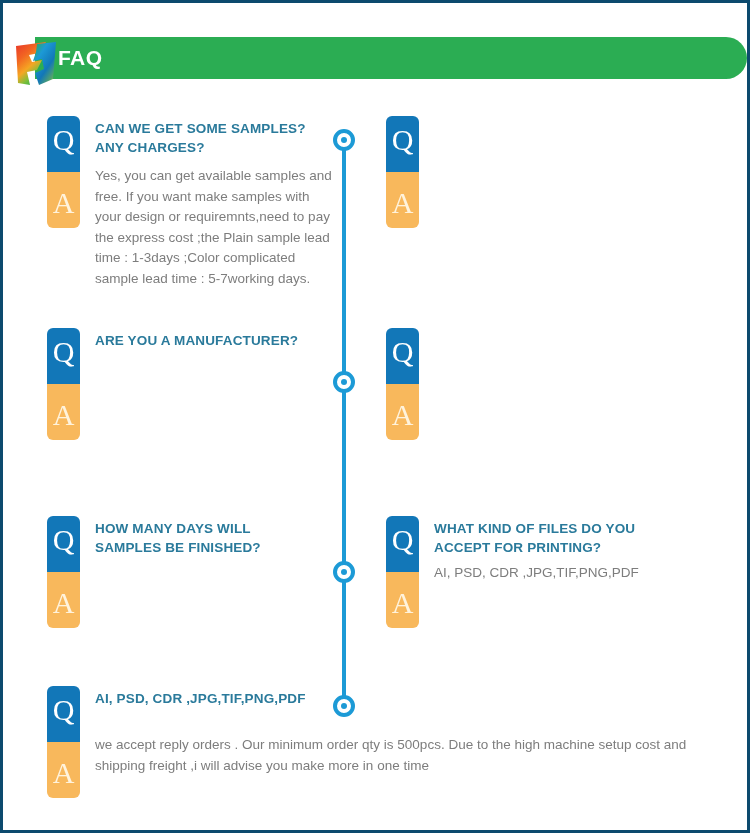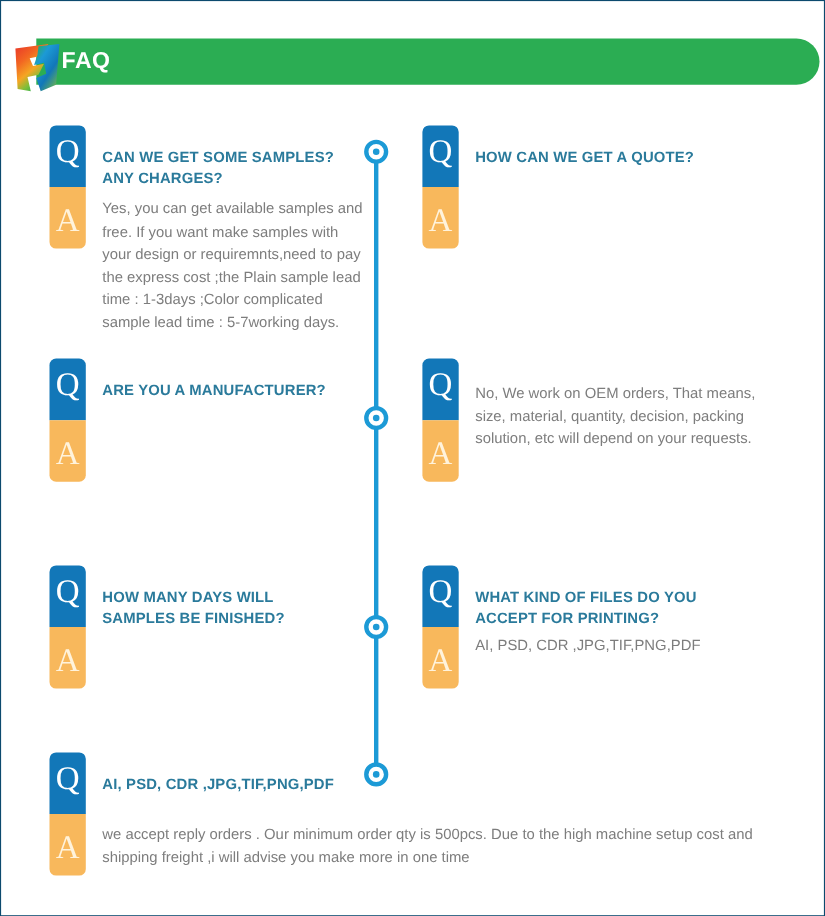--- a/index.html
+++ b/index.html
@@ -9,21 +9,21 @@
     background: #ffffff;
   }
   body {
     font-family: "Liberation Sans", "DejaVu Sans", sans-serif;
   }
   .page {
     position: relative;
     width: 750px;
     height: 833px;
     background: #ffffff;
-    border: 1px solid #0c4a6e;
+    border: 3px solid #0c4a6e;
     box-sizing: border-box;
     overflow: hidden;
   }
 
   
   .header {
     position: absolute;
     left: 0;
     top: 30px;
     width: 750px;
@@ -121,21 +121,21 @@
     color: #FFF3DC;
     font-size: 30px;
     font-family: "Liberation Serif", "DejaVu Serif", serif;
     text-align: center;
     line-height: 62px;
     box-sizing: border-box;
   }
   .qa-body {
     position: absolute;
     left: 48px;
-    top: 16px;
+    top: 0;
   }
   .qa-question {
     color: #2A7A9B;
     font-size: 13.5px;
     font-weight: bold;
     line-height: 19px;
     letter-spacing: 0.15px;
     margin: 0 0 0 0;
     padding-top: 3px;
   }
@@ -197,41 +197,39 @@
       <p class="qa-answer">Yes, you can get available samples and free. If you want make samples with your design or requiremnts,need to pay the express cost ;the Plain sample lead time : 1-3days ;Color complicated sample lead time : 5-7working days.</p>
     </div>
   </div>
 
   <div class="faq-item" style="left:383px; top:113px; width:300px;">
     <div class="qa-badge">
       <div class="badge-q">Q</div>
       <div class="badge-a">A</div>
     </div>
     <div class="qa-body" style="width:248px">
-      <p class="qa-question">HOW CAN WE GET A QUOTE?</p>
     </div>
   </div>
 
   <div class="faq-item" style="left:44px; top:325px; width:290px;">
     <div class="qa-badge">
       <div class="badge-q">Q</div>
       <div class="badge-a">A</div>
     </div>
     <div class="qa-body" style="width:244px">
       <p class="qa-question">ARE YOU A MANUFACTURER?</p>
     </div>
   </div>
 
   <div class="faq-item" style="left:383px; top:325px; width:310px;">
     <div class="qa-badge">
       <div class="badge-q">Q</div>
       <div class="badge-a">A</div>
     </div>
     <div class="qa-body" style="width:262px">
-      <p class="qa-answer tight">No, We work on OEM orders, That means, size, material, quantity, decision, packing solution, etc will depend on your requests.</p>
     </div>
   </div>
 
   <div class="faq-item" style="left:44px; top:513px; width:290px;">
     <div class="qa-badge">
       <div class="badge-q">Q</div>
       <div class="badge-a">A</div>
     </div>
     <div class="qa-body" style="width:210px">
       <p class="qa-question">HOW MANY DAYS WILL SAMPLES BE FINISHED?</p>

